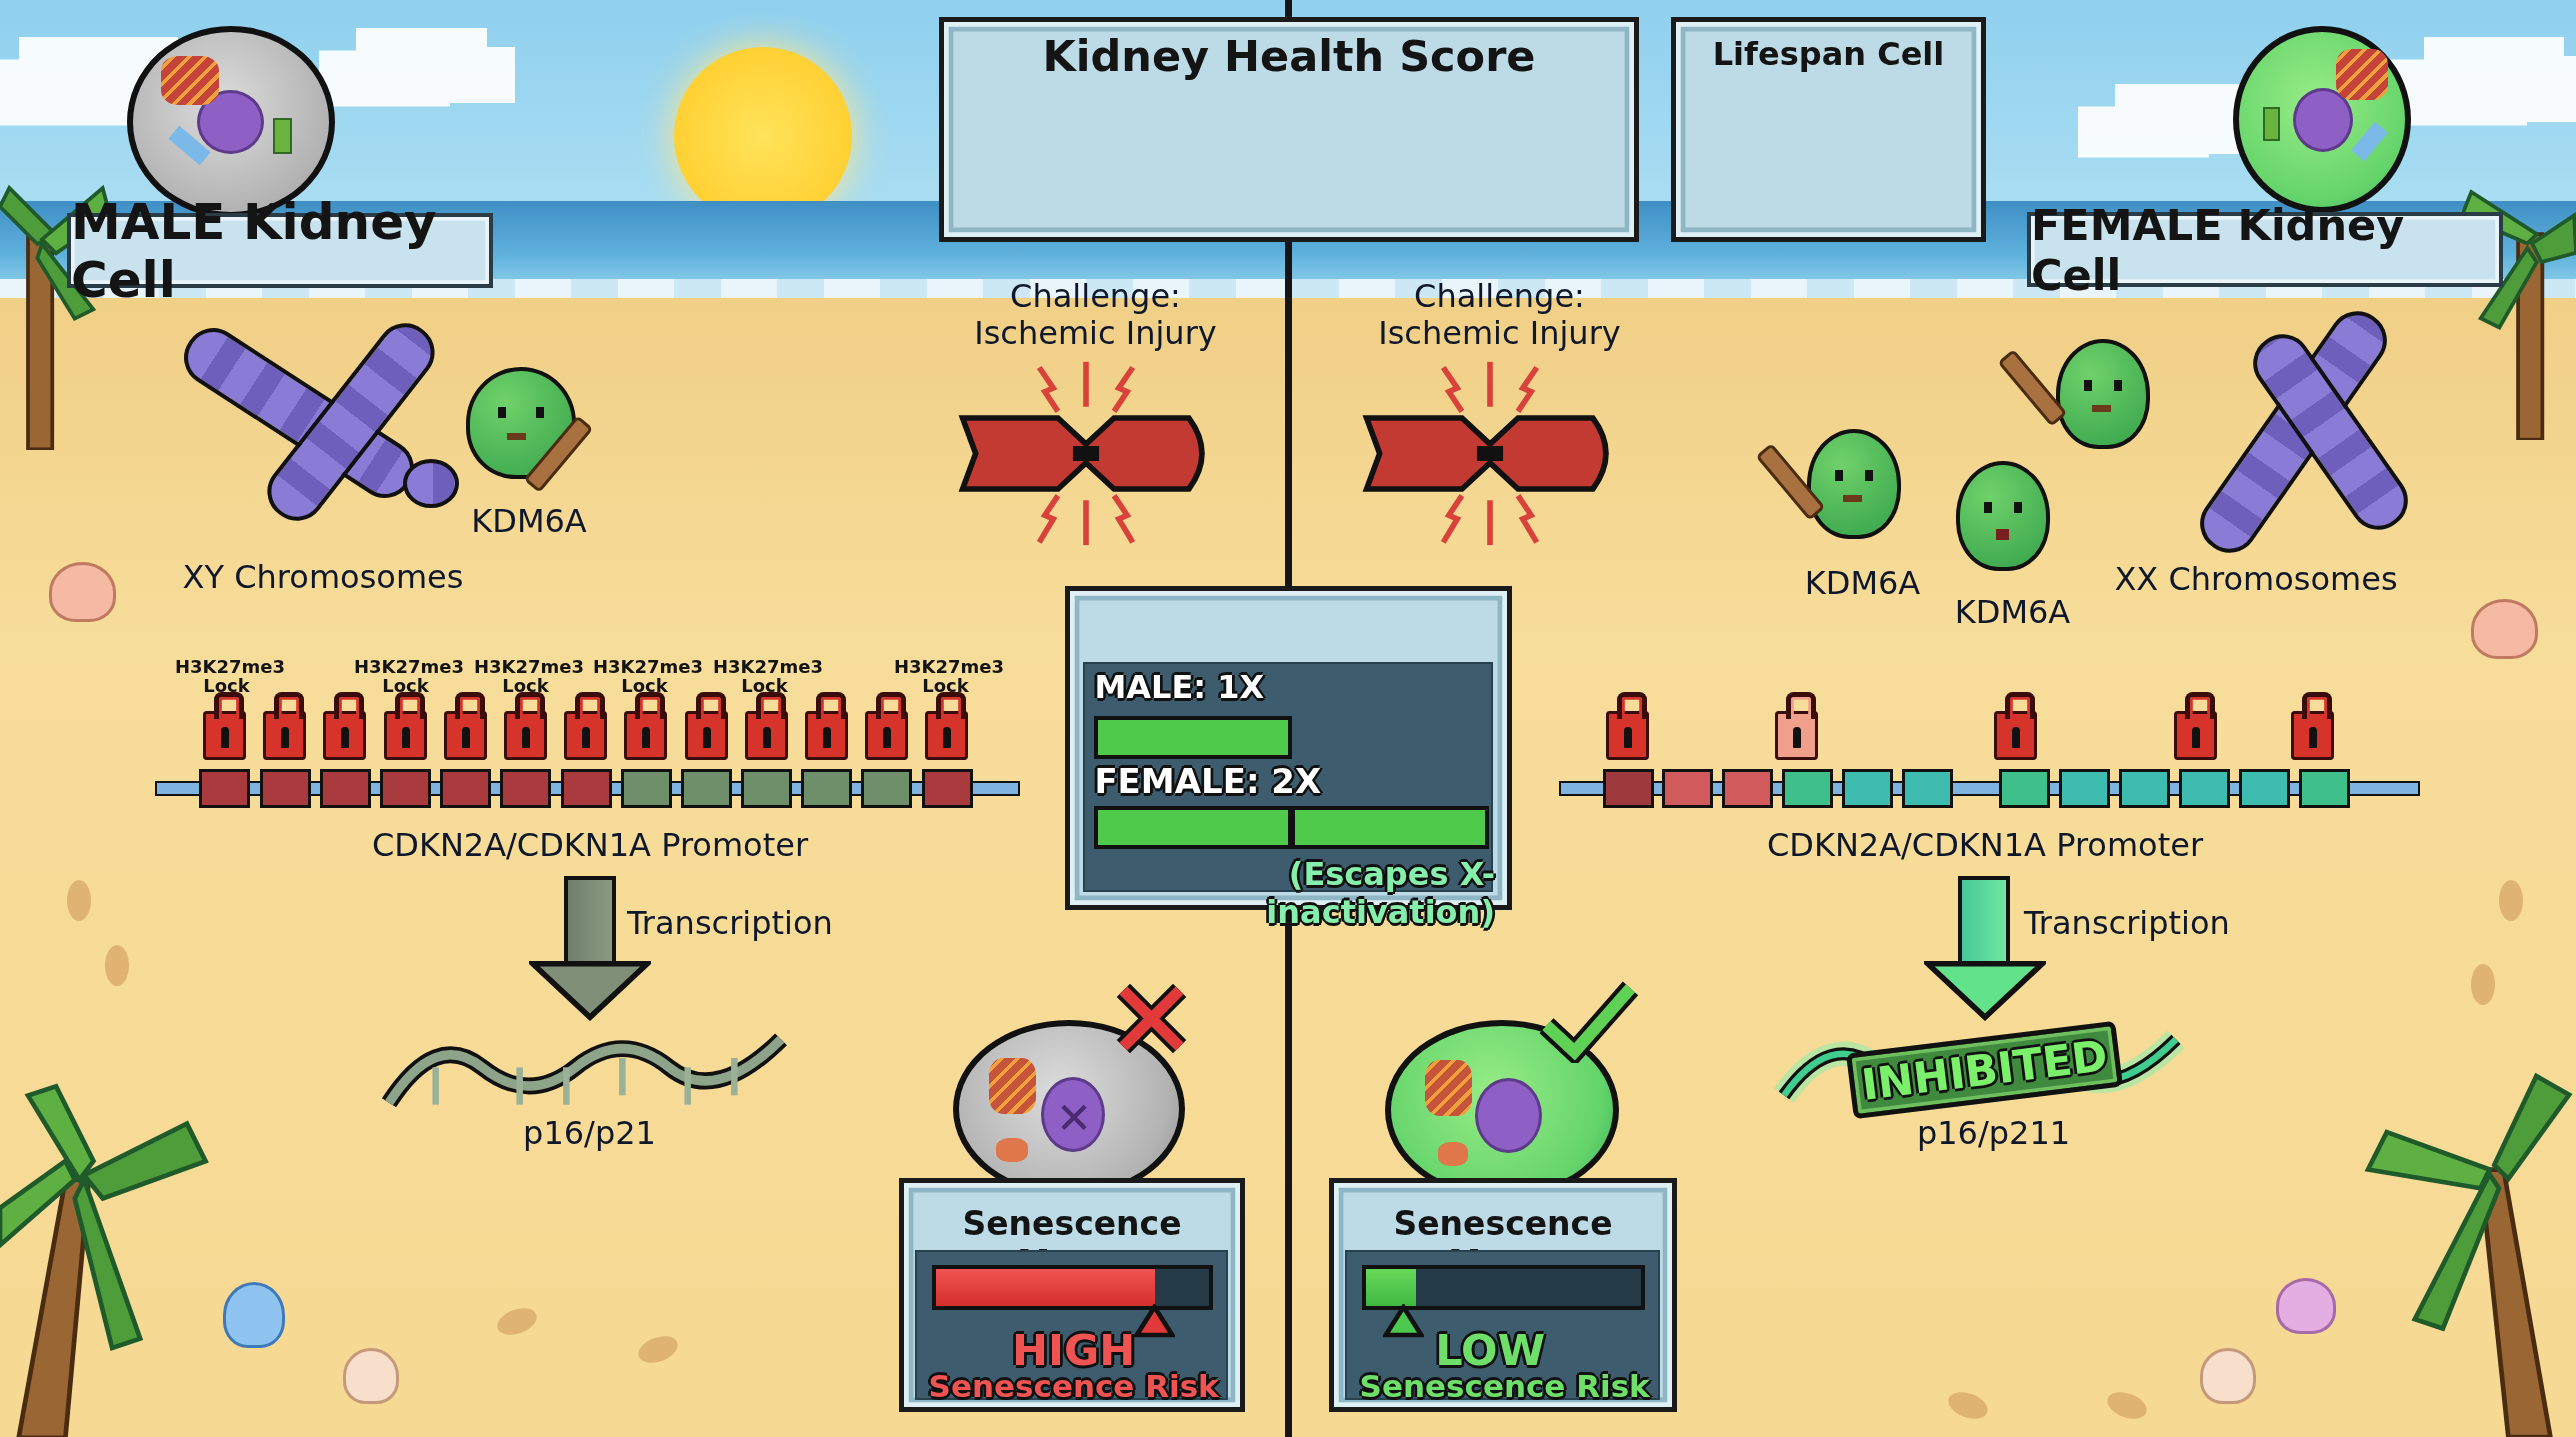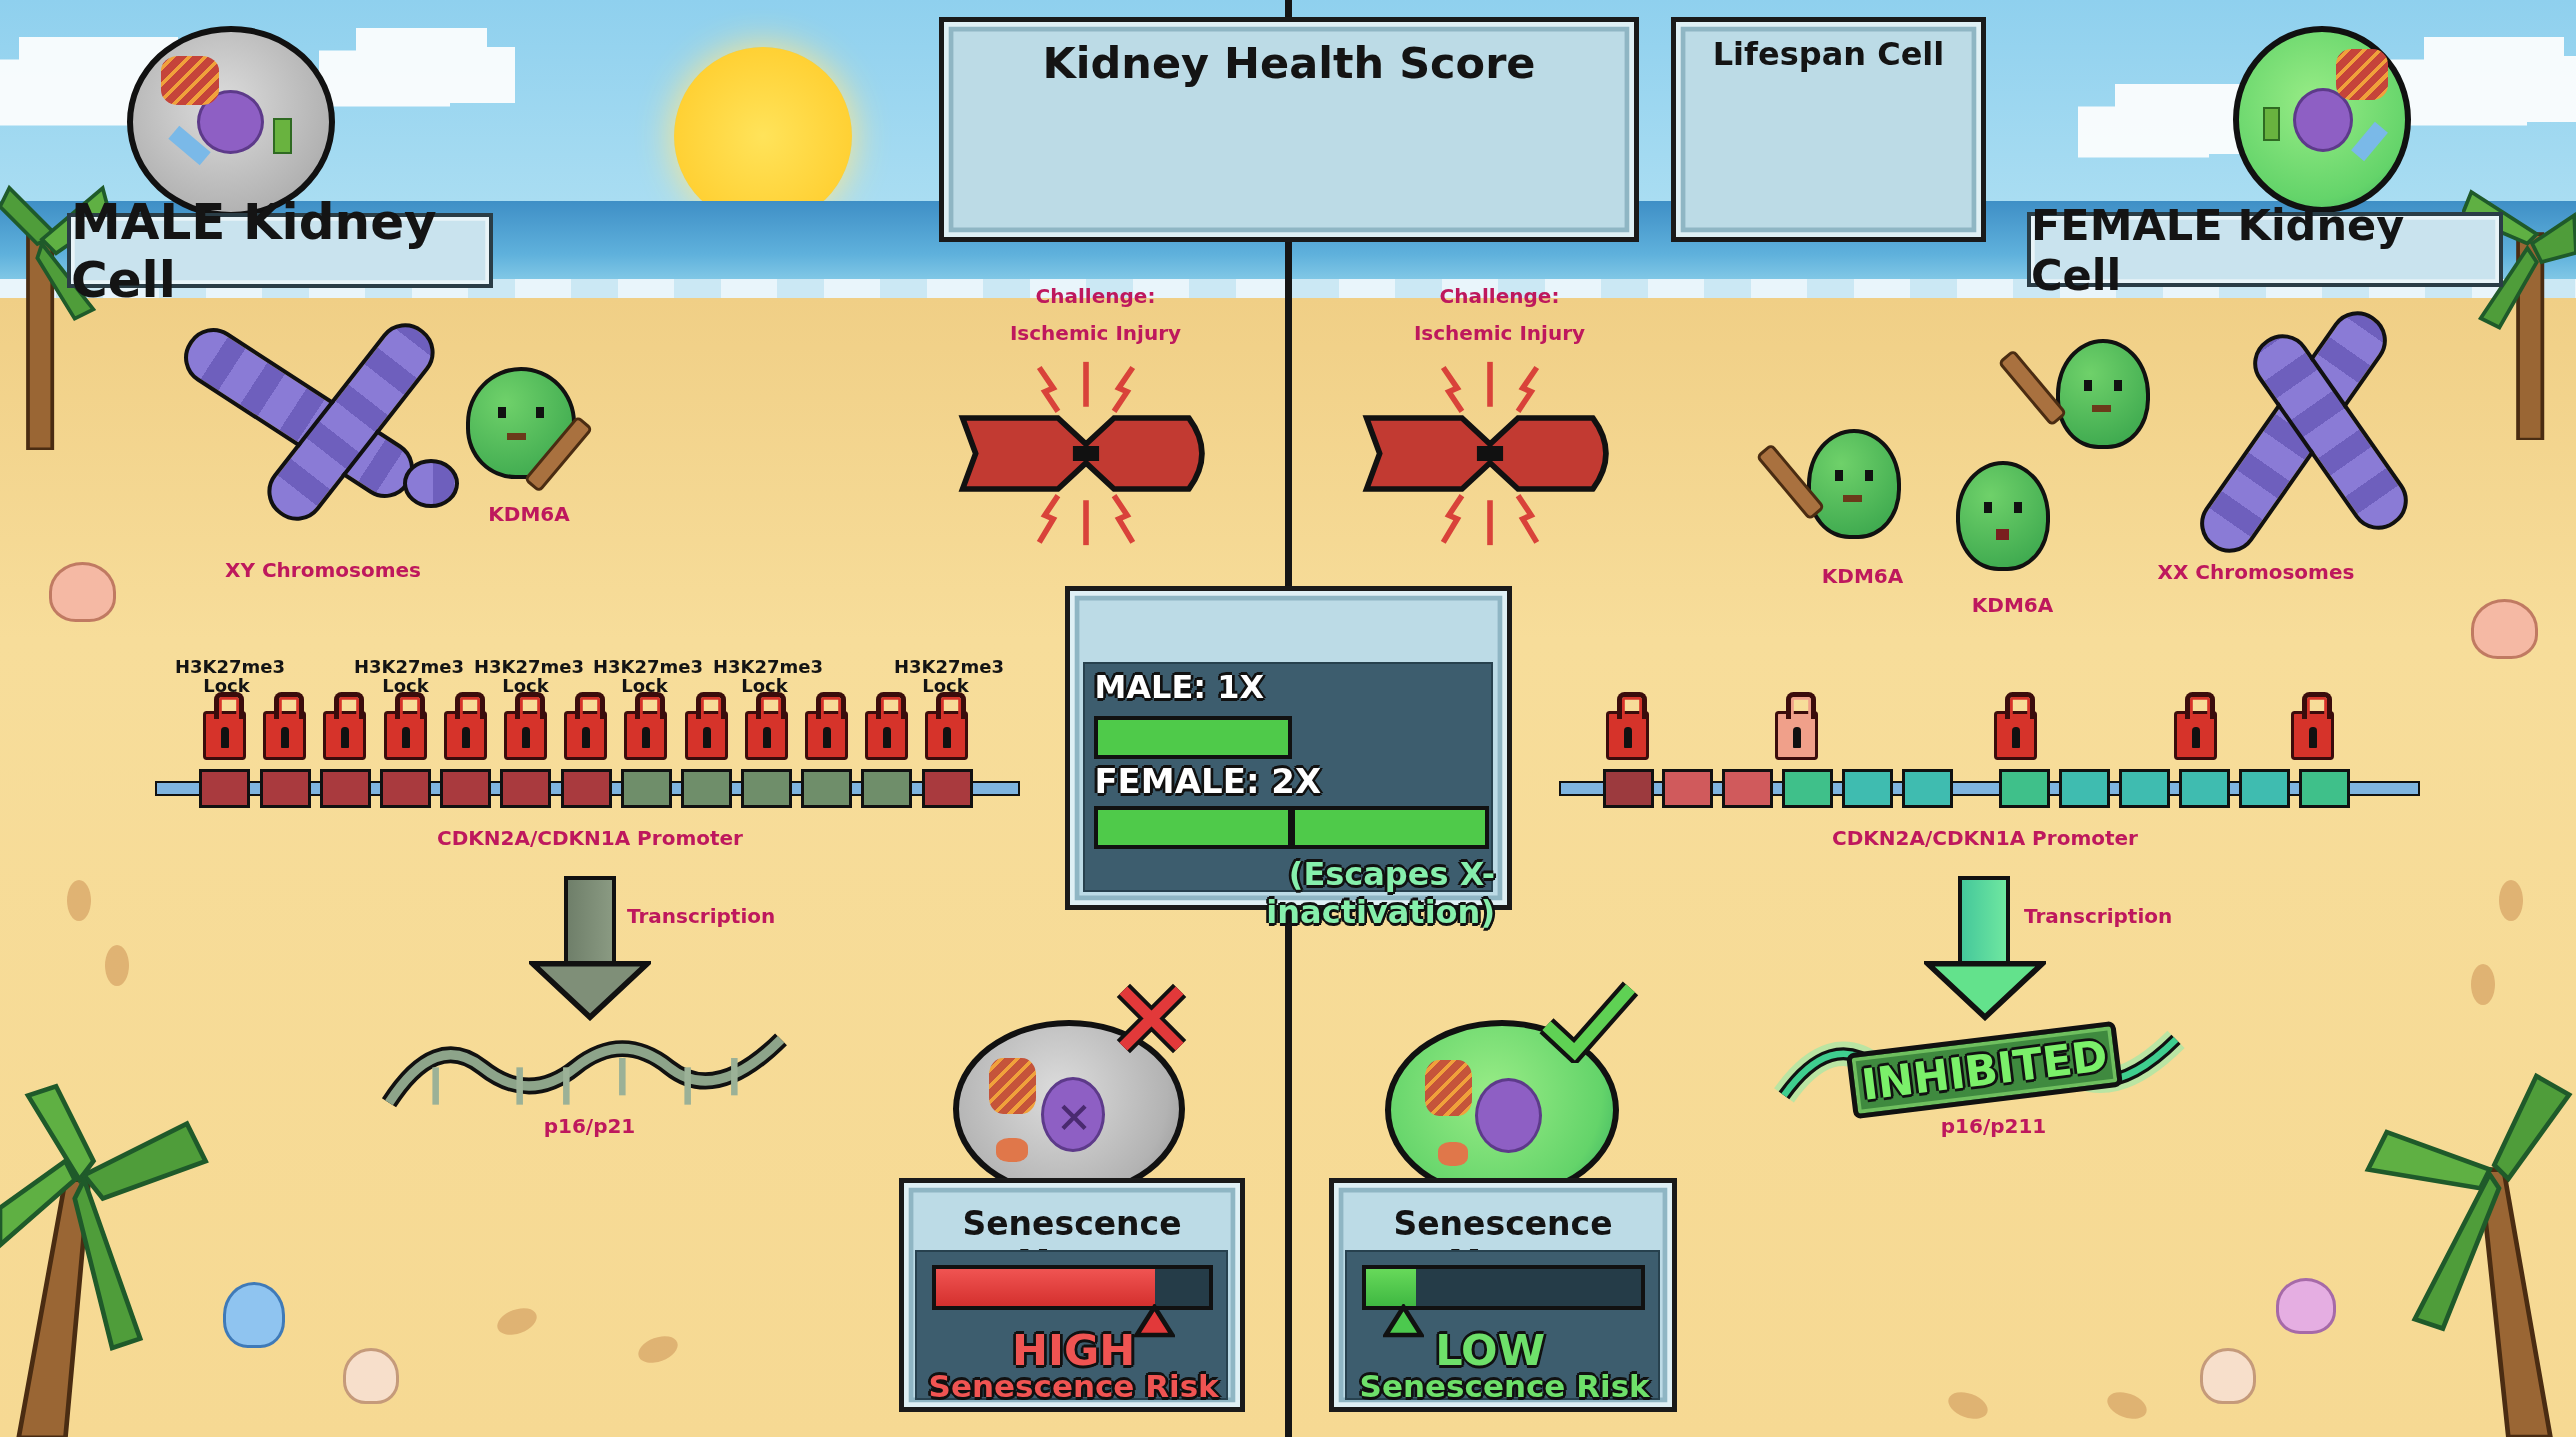--- a/index.html
+++ b/index.html
@@ -15,21 +15,21 @@
 #sun{left:674px;top:47px;width:178px;height:178px;border-radius:50%;background:radial-gradient(#ffe35a,#ffc924);box-shadow:0 0 37px #ffe78a}
 #divider{left:1285px;top:0;width:6.6px;height:1438px;background:#151515}
 
 .panel{background:#bcdbe6;border:5.6px solid #1a1a1a;box-shadow:inset 0 0 0 4.7px #dff0f5,inset 0 0 0 9.4px #8fb6c4}
 .inner{background:#3d5d6e;border:2.8px solid #27414e}
 .ptitle{font-weight:bold;text-align:center;color:#141414}
 .bar{border:4.7px solid #111;background:#253c48;position:relative;overflow:hidden}
 .fill{position:absolute;left:0;top:0;bottom:0}
 .bartext{position:absolute;left:9.4px;top:50%;transform:translateY(-50%);color:#fff;font-weight:bold;text-shadow:2.8px 0 #111,-2.8px 0 #111,0 2.8px #111,0 -2.8px #111}
 .outline{text-shadow:2.8px 0 #111,-2.8px 0 #111,0 2.8px #111,0 -2.8px #111,1.9px 1.9px #111,-1.9px -1.9px #111}
-.label{font-weight:bold;font-size:20px;color:#be185d;text-align:center;white-space:nowrap}
+.label{font-weight:normal;font-size:32px;color:#0f172a;text-align:center;white-space:nowrap}
 
 .cell{border-radius:50%;border:6.6px solid #111}
 .nucleus{position:absolute;border-radius:50%;background:#8e5fc4;border:3.7px solid #5d3a8a}
 .organelle{position:absolute}
 
 .chromo{position:absolute;background:repeating-linear-gradient(90deg,#8a7bd6 0 26px,#6e5fbd 26px 47px);border:4.7px solid #111;border-radius:28px}
 .blob{position:absolute;background:radial-gradient(circle at 35% 30%,#6fd16a,#35a24a);border:4.7px solid #111;border-radius:50% 50% 45% 45%}
 .face-eye{position:absolute;width:8.4px;height:11.2px;background:#111}
 .mouth{position:absolute;width:19px;height:6.6px;background:#6b3a1a}
 .wrench{position:absolute;background:#a9713f;border:3.7px solid #4a2c12;border-radius:5.6px}
@@ -99,21 +99,21 @@
 <div class="foot" style="left:505px;top:1301px;transform:rotate(70deg)"></div>
 <div class="foot" style="left:646px;top:1329px;transform:rotate(70deg)"></div>
 <div class="foot" style="left:2499px;top:880px"></div>
 <div class="foot" style="left:2471px;top:964px"></div>
 <div class="foot" style="left:1956px;top:1385px;transform:rotate(-70deg)"></div>
 <div class="foot" style="left:2115px;top:1385px;transform:rotate(-70deg)"></div>
 
 <div id="divider" class="abs"></div>
 
 <div class="abs panel" style="left:939px;top:17px;width:700px;height:225px">
-  <div class="ptitle" style="font-size:43px;margin-top:16px">Kidney Health Score</div>
+  <div class="ptitle" style="font-size:43px;margin-top:9px">Kidney Health Score</div>
 </div>
 
 <div class="abs panel" style="left:1671px;top:17px;width:315px;height:225px">
   <div class="ptitle" style="font-size:32px;margin-top:13px">Lifespan Cell</div>
 </div>
 
 <div class="abs cell" style="left:127px;top:26px;width:208px;height:192px;background:radial-gradient(circle at 45% 40%,#dcdcdc,#b3b3b3 70%,#9c9c9c)">
   <div class="nucleus" style="left:64px;top:58px;width:67px;height:64px"></div>
   <div class="organelle" style="left:28px;top:24px;width:58px;height:49px;background:repeating-linear-gradient(135deg,#c5443a 0 7.5px,#f0a13b 7.5px 11.2px);border-radius:30%"></div>
   <div class="organelle" style="left:140px;top:86px;width:19px;height:36px;background:#69b33f;border:2.8px solid #2f6a22"></div>

